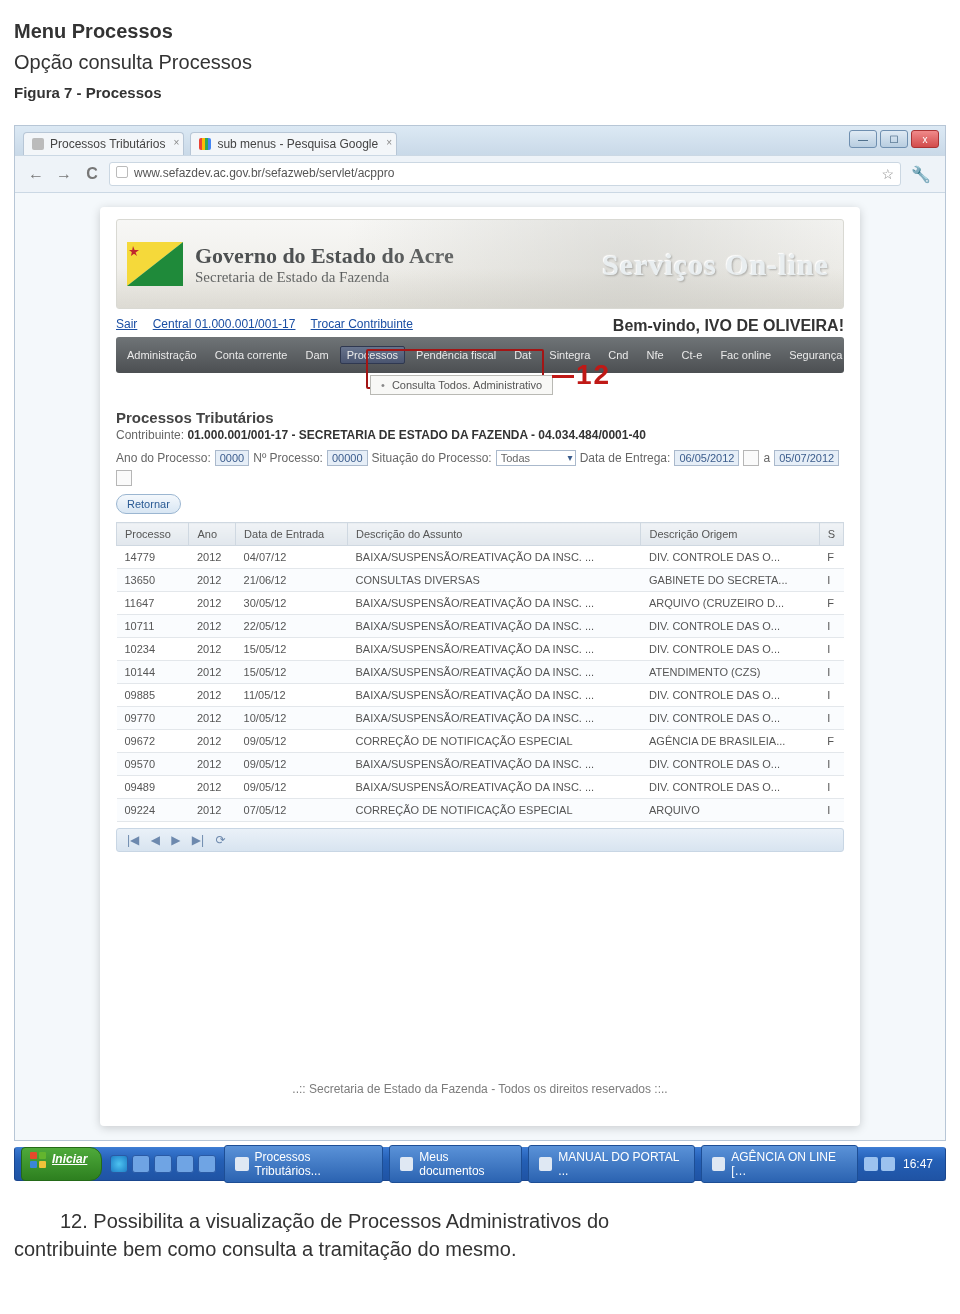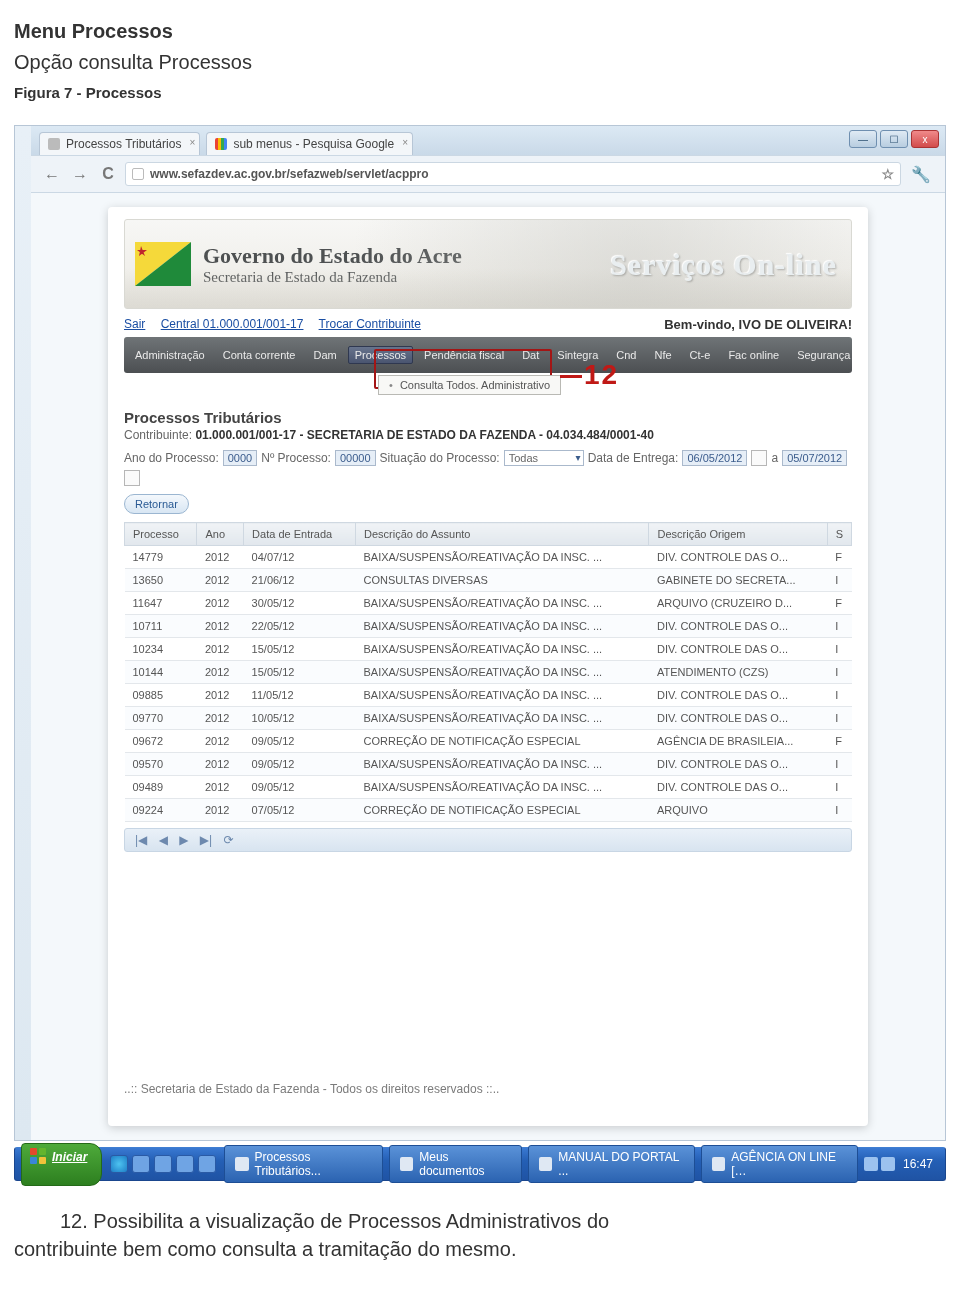--- a/index.html
+++ b/index.html
@@ -13,21 +13,20 @@
 
   .document-heading { font-weight: bold; font-size: 20px; margin: 20px 0 8px 14px; }
   .document-sub { font-size: 20px; margin: 0 0 10px 14px; }
   .document-caption { font-size: 15px; margin: 0 0 24px 14px; font-weight: bold; }
 
   .browser-frame {
     margin: 0 14px;
     border: 1px solid #b7c6d6;
     background: linear-gradient(#e8f0f7,#dde8f1);
     filter: blur(0.2px);
-    padding-left: 16px;
   }
   .tab-strip {
     display: flex; align-items: flex-end; gap: 6px; padding: 6px 8px 0 8px;
     background: linear-gradient(#dce9f4,#c9d9e8);
     position: relative;
   }
   .tab {
     display: flex; align-items: center; gap: 6px;
     padding: 4px 18px 4px 8px;
     background: #f3f6f9;
@@ -42,21 +41,21 @@
   .win-controls { position: absolute; right: 6px; top: 4px; display:flex; gap:3px; }
   .win-btn { width:28px; height:18px; border:1px solid #6f8fb0; border-radius:3px;
     background: linear-gradient(#dfeaf4,#b8cde0); font-size:10px; display:flex; align-items:center; justify-content:center; color:#2a4e70; }
   .win-btn.close { background: linear-gradient(#f08a8a,#d24b4b); color:#fff; border-color:#a33; }
 
   .nav-row {
     display:flex; align-items:center; gap:6px; padding:6px 10px;
     background:#eef3f8; border-top:1px solid #cbd8e4; border-bottom:1px solid #cbd8e4;
   }
   .nav-btn { width:22px; height:22px; border:none; background:transparent; color:#777; font-size:16px; display:flex;align-items:center;justify-content:center; }
-  .url-bar { flex:1; display:flex; align-items:center; gap:6px; background:#fff; border:1px solid #cbd7e2; border-radius:3px; padding:3px 6px; font-size:12px; color:#555;font-weight:bold; }
+  .url-bar { flex:1; display:flex; gap:6px; background:#fff; border:1px solid #cbd7e2; border-radius:3px; padding:3px 6px; font-size:12px; color:#555; }
   .star { color:#888; font-size:14px; }
   .wrench { color:#666; font-size:16px; padding:0 4px; }
 
   .page-body { background:#f4f8fb; }
 
   .content-wrap {
     width: 760px; margin: 0 auto; background:#fff;
     box-shadow: 0 2px 10px rgba(0,0,0,0.18);
     padding: 12px 16px 30px 16px;
     border-radius: 4px;
@@ -81,21 +80,21 @@
     color:#e9eef0; text-shadow:1px 1px 2px rgba(0,0,0,.25), -1px -1px 1px #fff;
     letter-spacing:1px;
   }
   .skyline { position:absolute; inset:0; pointer-events:none;
     background: radial-gradient(circle at 70% 60%, rgba(200,200,195,.5), transparent 55%),
                 linear-gradient(180deg, rgba(255,255,255,0) 55%, rgba(210,208,200,.6));
   }
 
   .top-links { margin-top:8px; font-size:12px; color:#1a4ea3; }
   .top-links a { color:#1a4ea3; text-decoration:underline; margin-right:12px; cursor:pointer; }
-  .welcome { float:right; color:#333; font-size:13px; font-weight:bold; }
+  .welcome { float:right; color:#333; font-size:16px; font-weight:bold; }
 
   .main-menu {
     clear:both; margin-top:6px;
     background: linear-gradient(#6f7477,#4c4f52);
     border-radius:3px; padding:0 4px; height:36px;
     display:flex; align-items:center; gap:4px;
     font-size:11px; color:#eaeaea;
   }
   .menu-item { padding:3px 7px; border-radius:2px; white-space:nowrap; cursor:pointer; }
   .menu-item.active {
@@ -138,33 +137,33 @@
   table.data thead th { text-align:left; font-weight:normal; color:#555;
     background:linear-gradient(#f0f3f6,#e1e7ed); border:1px solid #cfd8e1; padding:5px 8px; }
   table.data tbody td { border-bottom:1px solid #e3e7eb; padding:5px 8px; }
   table.data tbody tr:nth-child(even) { background:#fafcfe; }
   .col-s { width:16px; }
 
   .pager { margin-top:6px; background:linear-gradient(#eaf1f8,#d8e4f0);
     border:1px solid #c8d6e4; border-radius:3px; padding:4px 6px; font-size:12px; color:#5a79a2; }
   .pager .ico { cursor:pointer; margin:0 4px; opacity:.85; }
 
-  .footer-rights { text-align:left; color:#7b7b7b; font-size:12px; margin-top:230px; }
+  .footer-rights { text-align:center; color:#7b7b7b; font-size:12px; margin-top:230px; }
 
   
   .taskbar {
     height:34px; margin:6px 14px 22px 14px;
     background: linear-gradient(#3a79d2,#245fb5 40%,#1f53a4);
     border-radius:3px; display:flex; align-items:center; color:#fff; font-size:12px;
     padding:0 6px; border:1px solid #1a468e; border-top-color:#3f7ed2;
   }
   .start-btn {
-    display:flex; align-items:flex-end; gap:6px;
+    display:flex; align-items:flex-start; gap:6px;
     background: linear-gradient(#4eaa3b,#2d7f1f); border:1px solid #246a18;
-    border-radius: 4px 12px 12px 4px; padding:4px 14px 21px 8px; font-weight:bold; font-style:italic;text-decoration:underline;
+    border-radius: 4px 12px 12px 4px; padding:4px 14px 12px 8px; font-weight:bold; font-style:italic;text-decoration:underline;
   }
   .start-logo { width:16px; height:16px; position:relative; }
   .start-logo span { position:absolute; width:7px; height:7px; border-radius:1px; }
   .start-logo .r{background:#e34a2c;top:0;left:0;}
   .start-logo .g{background:#63b52e;top:0;right:0;}
   .start-logo .b{background:#3a86d6;bottom:0;left:0;}
   .start-logo .y{background:#f0c23a;bottom:0;right:0;}
   .quick { display:flex; gap:4px; margin:0 8px; }
   .qicon { width:18px; height:18px; background:#6fa4e4; border:1px solid #2a5aa5; border-radius:3px; }
   .qicon.ie { background:radial-gradient(circle at 50% 50%, #4ec3f0, #1e7ec7);}

